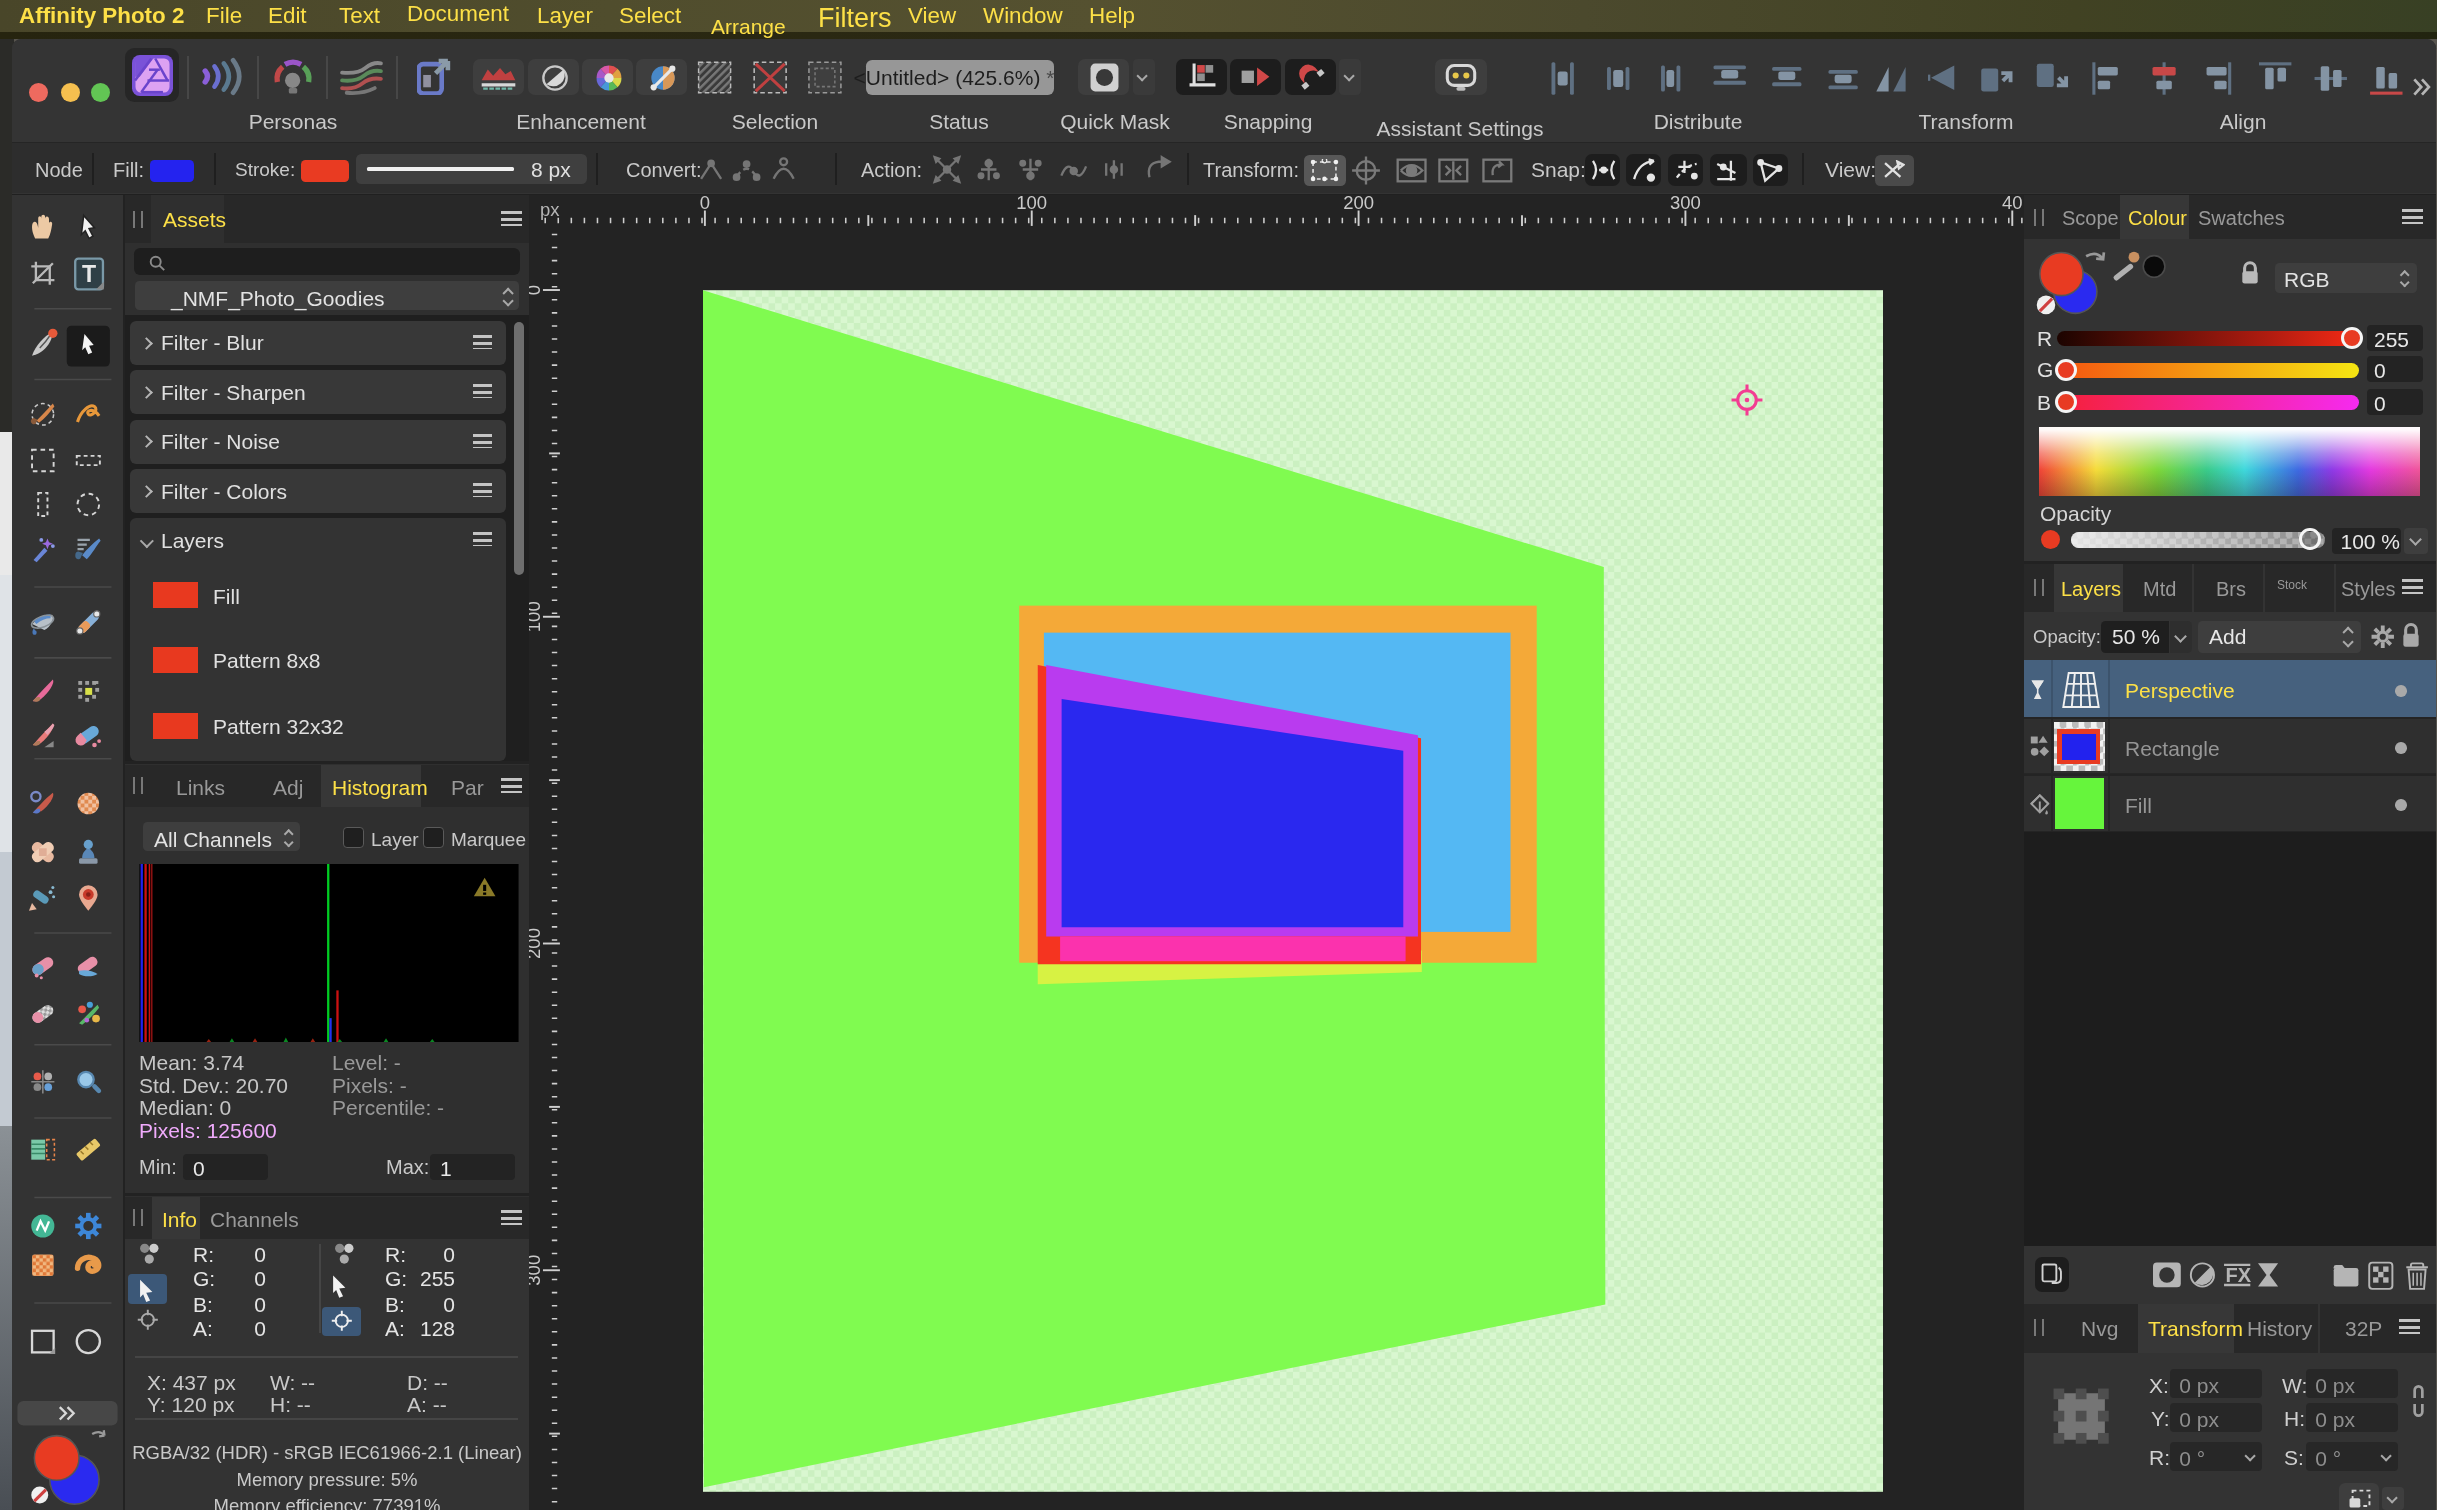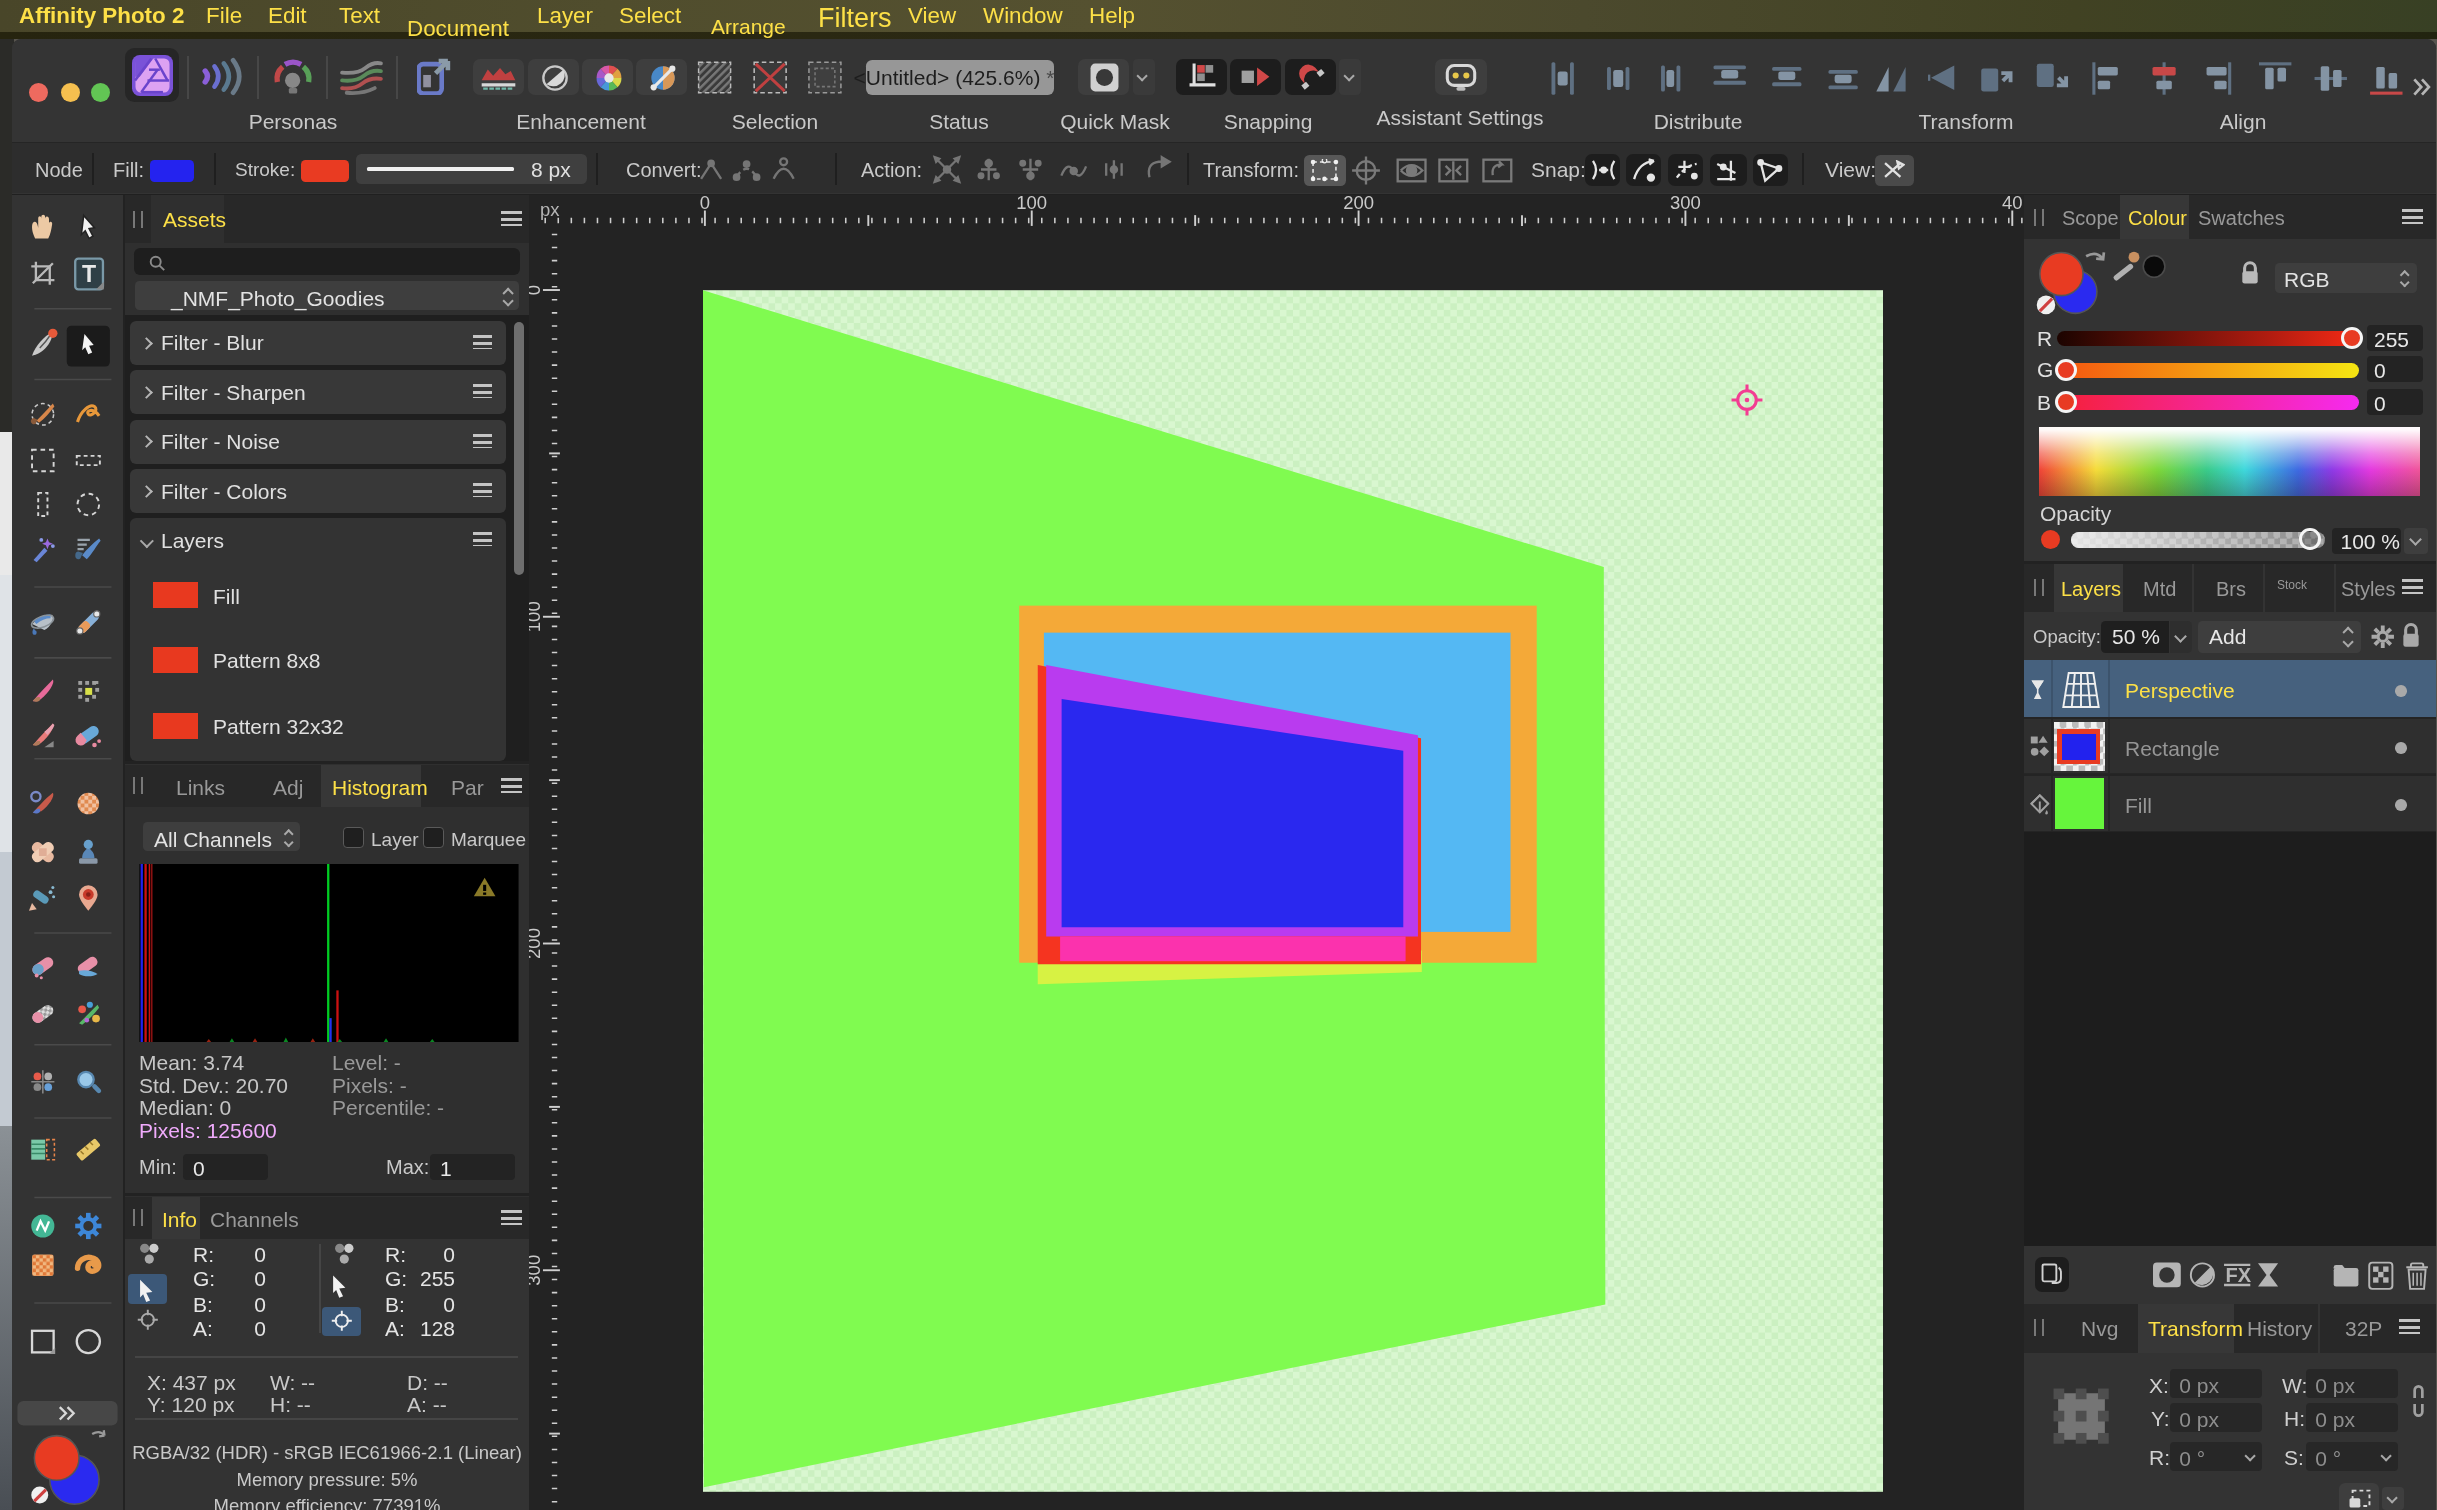--- a/index.html
+++ b/index.html
@@ -30,21 +30,21 @@
 <div class="ab" style="left:0;top:575px;width:14px;height:278px;background:#dfe3e7"></div>
 <div class="ab" style="left:0;top:852px;width:14px;height:274px;background:#c3cad2"></div>
 <div class="ab" style="left:0;top:1126px;width:14px;height:384px;background:linear-gradient(180deg,#8b9196,#494e54)"></div>
 
 <div class="ab" style="left:0;top:0;width:2438px;height:32px;background:linear-gradient(90deg,#494629 0%,#504d2d 25%,#555130 45%,#4b492d 65%,#414223 85%,#384024 100%)"></div>
 <div class="ab" style="left:0;top:32px;width:2438px;height:7px;background:linear-gradient(90deg,#26240f,#2c2a14 50%,#222410)"></div>
 <div class="t wht" style="left:19px;top:5.4px;font-size:22.4px;font-weight:bold">Affinity Photo 2</div>
 <div class="t wht" style="left:206px;top:5.4px;font-size:22.4px">File</div>
 <div class="t wht" style="left:268px;top:5.4px;font-size:22.4px">Edit</div>
 <div class="t wht" style="left:339px;top:5.4px;font-size:22.4px">Text</div>
-<div class="t wht" style="left:407px;top:18px;font-size:22.4px">Document</div>
+<div class="t wht" style="left:407px;top:3px;font-size:22.4px">Document</div>
 <div class="t wht" style="left:537px;top:5.4px;font-size:22.4px">Layer</div>
 <div class="t wht" style="left:619px;top:5.4px;font-size:22.4px">Select</div>
 <div class="t wht" style="left:711px;top:16px;font-size:21px">Arrange</div>
 <div class="t wht" style="left:818px;top:5.4px;font-size:27px">Filters</div>
 <div class="t wht" style="left:908px;top:5.4px;font-size:22.4px">View</div>
 <div class="t wht" style="left:983px;top:5.4px;font-size:22.4px">Window</div>
 <div class="t wht" style="left:1089px;top:5.4px;font-size:22.4px">Help</div>
 
 <div class="ab" style="left:12.3px;top:39px;width:2424px;height:1472px;background:#333333;border-radius:9.3px 9.3px 0 0"></div>
 
@@ -201,21 +201,21 @@
 <div class="chd" style="left:1345px;top:72px;width:6.2px;height:6.2px"></div>
 <div class="t cx" style="left:1268px;top:111px">Snapping</div>
 
 <div class="btn" style="left:1435px;top:59px;width:52px;height:36px"></div>
 <svg class="ab" style="left:1444px;top:61px" width="34" height="32" viewBox="0 0 44 42">
 <rect x="4" y="6" width="36" height="26" rx="9" fill="none" stroke="#d8d8d8" stroke-width="4"></rect>
 <circle cx="15" cy="19" r="4" fill="#e8c84a"></circle>
 <circle cx="29" cy="19" r="4" fill="#e8c84a"></circle>
 <rect x="16" y="34" width="12" height="5" rx="2.5" fill="#bbb"></rect>
 </svg>
-<div class="t cx" style="left:1460px;top:107px">Assistant Settings</div>
+<div class="t cx" style="left:1460px;top:118px">Assistant Settings</div>
 
 
 
 <svg class="ab" style="left:1543px;top:59px" width="895px" height="39" viewBox="0 0 1160 50">
 <g fill="#5f7082" stroke="none">
 
 <g transform="translate(11,4)">
 <rect x="0" y="0" width="5" height="42" rx="2"></rect>
         <rect x="24" y="0" width="5" height="42" rx="2"></rect>
 <rect x="8" y="12" width="13" height="18" rx="3" fill="#8494a4"></rect>

